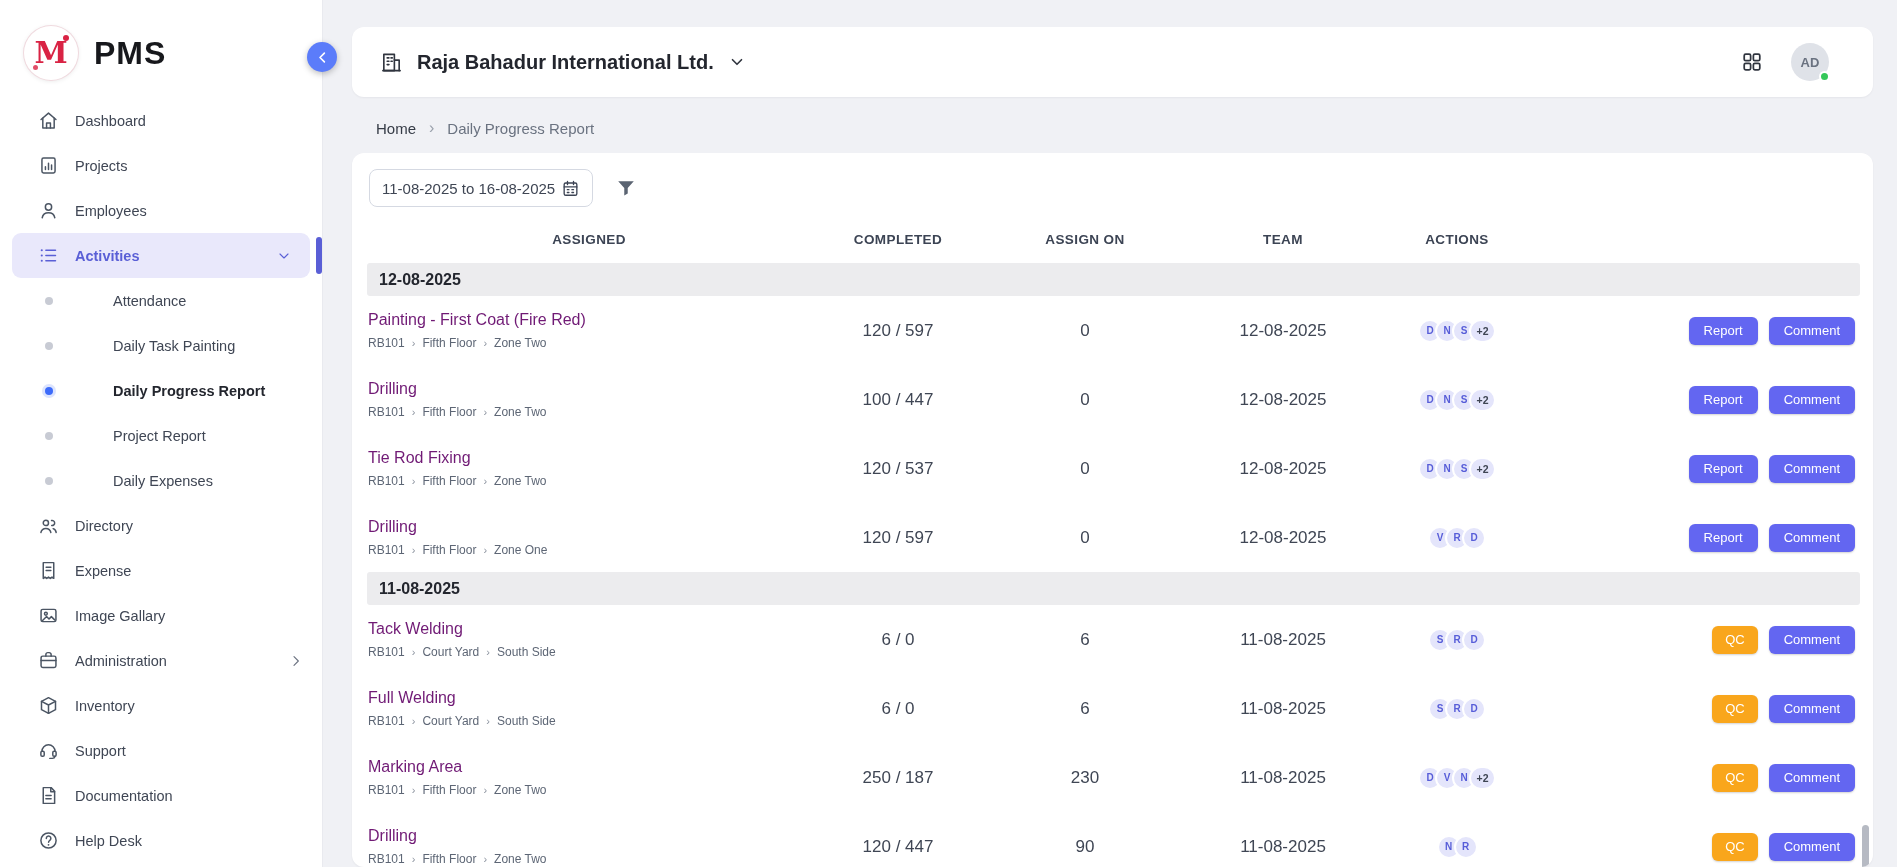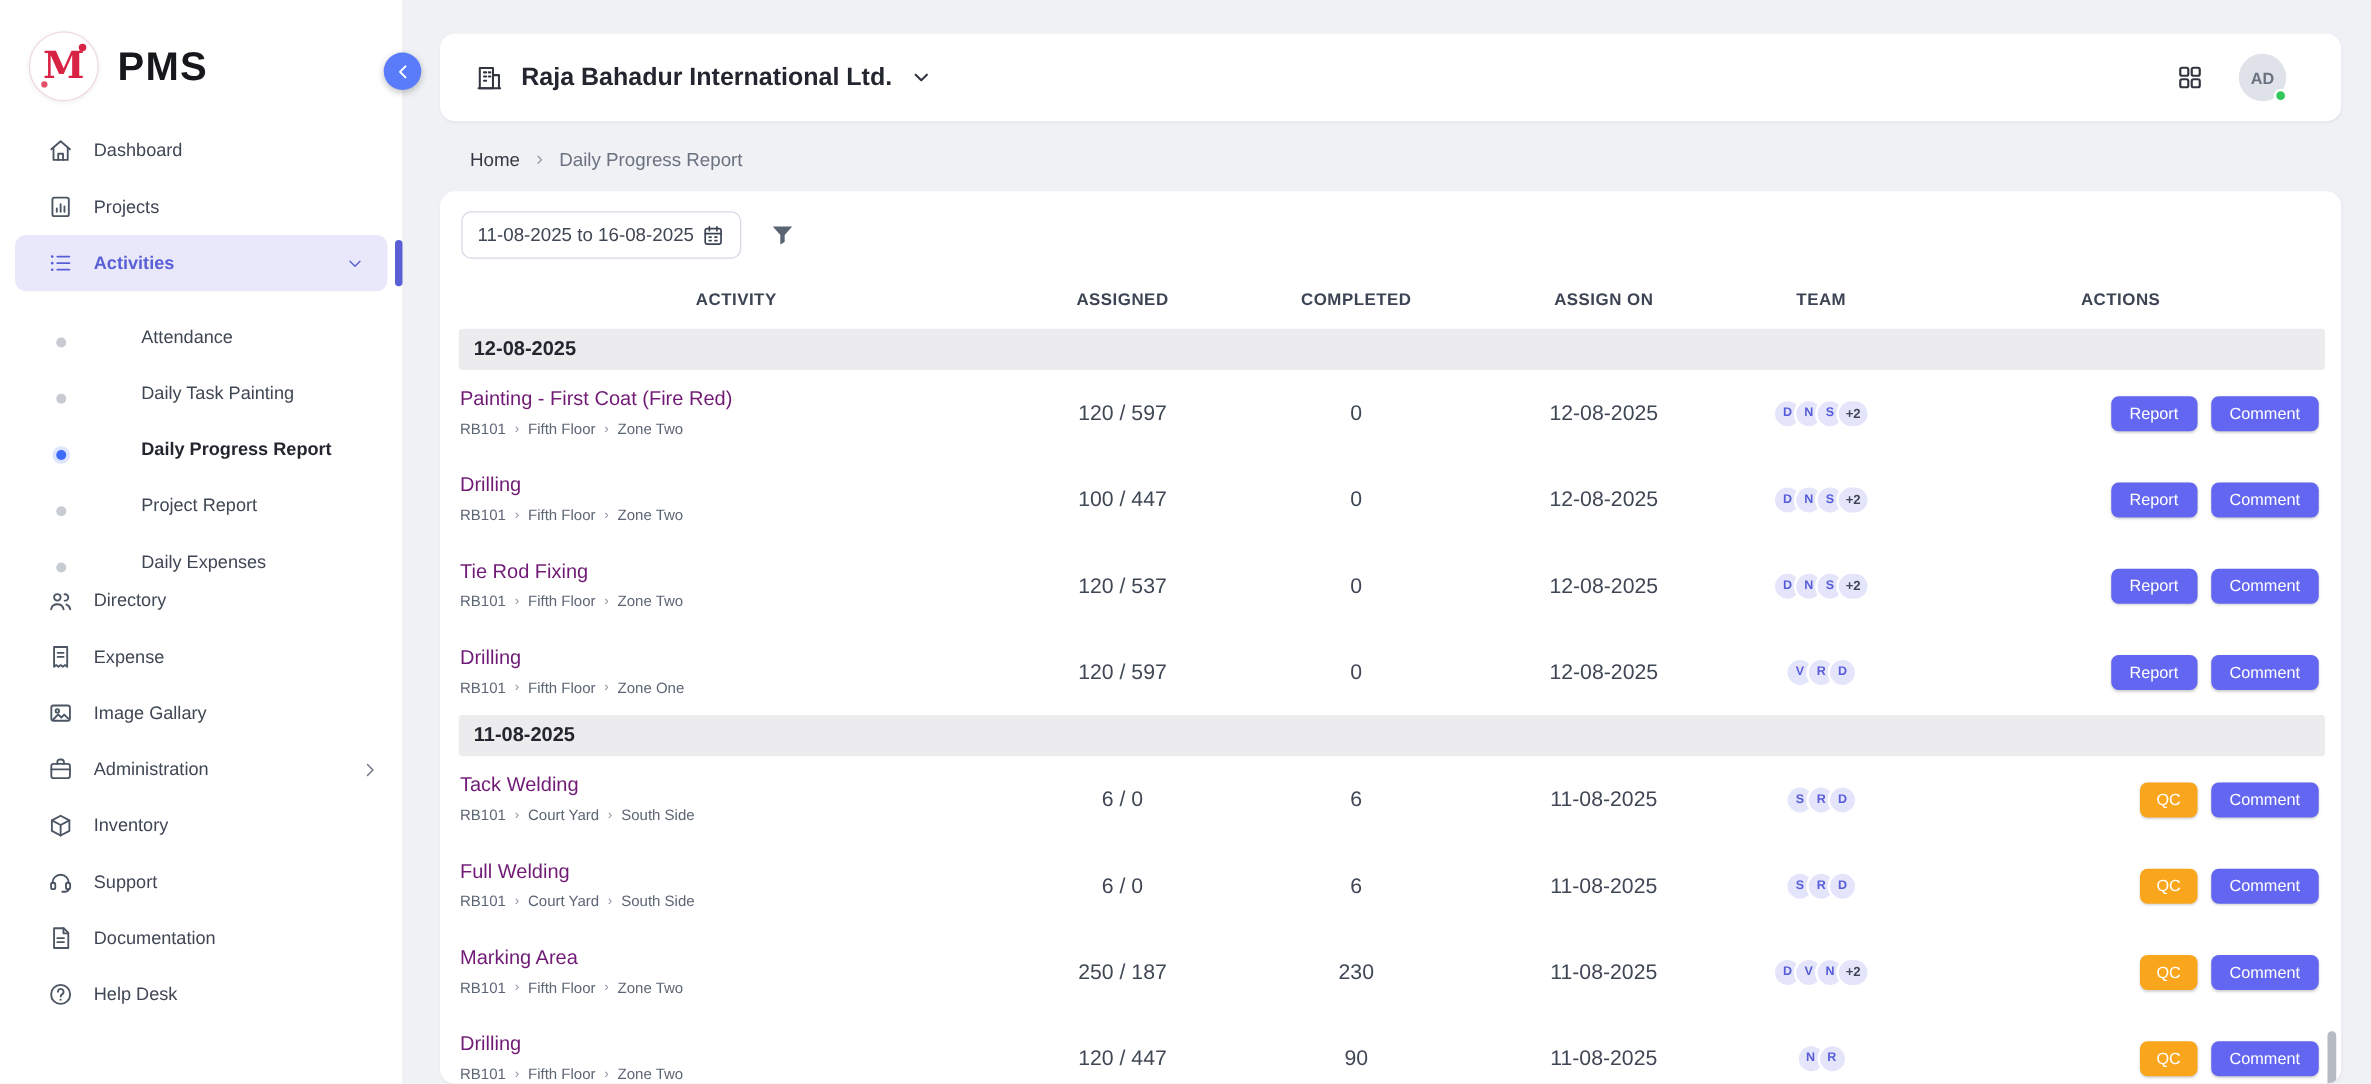--- a/index.html
+++ b/index.html
@@ -17,21 +17,21 @@
   .brand{font-size:32px;font-weight:700;color:#17181c;letter-spacing:1px}
   .nav{margin-top:12px}
   .nav-item{height:45px;display:flex;align-items:center;gap:16px;padding:0 18px 0 38px;font-size:14.5px;color:#3f4654;font-weight:500;cursor:pointer;position:relative}
   .nav-item .ic{width:21px;height:21px;color:#4b5563;flex:none}
   .nav-item .nav-label{flex:1;white-space:nowrap}
   .nav-item .chev{width:16px;height:16px;color:#6b7280;flex:none}
   .nav-item.active{background:var(--active-bg);border-radius:9px;margin:0 12px;padding-left:26px;color:#5a5fd6}
   .nav-item.active .ic,.nav-item.active .chev{color:#5a5fd6}
   .nav-item.active .nav-label{font-weight:700}
   .active-bar{position:absolute;right:-12px;top:4px;width:6px;height:37px;border-radius:4px;background:#5a5fd6}
-  .nav-sub{height:45px;display:flex;align-items:flex-end;padding-left:45px;cursor:pointer}
+  .nav-sub{height:45px;display:flex;align-items:center;padding-left:45px;cursor:pointer}
   .nav-sub .dot{width:8px;height:8px;border-radius:50%;background:#c8cbd4;flex:none}
   .nav-sub .sub-label{margin-left:60px;font-size:14.5px;color:#3f4654;font-weight:500;white-space:nowrap}
   .nav-sub.active .dot{background:#3d6bfa;box-shadow:0 0 0 3px rgba(61,107,250,.18)}
   .nav-sub.active .sub-label{color:#23262e;font-weight:600}
   .collapse-btn{position:absolute;top:42px;right:-15px;width:30px;height:30px;border-radius:50%;background:#5b7cfa;color:#fff;display:flex;align-items:center;justify-content:center;box-shadow:0 2px 6px rgba(0,0,0,.25);z-index:10;border:none;cursor:pointer}
   .collapse-btn svg{width:15px;height:15px}
 
   
   .main{flex:1;height:100%;padding:27px 24px 0 29px;overflow:hidden}
   .topbar{height:70px;background:#fff;border-radius:12px;display:flex;align-items:center;justify-content:space-between;padding:0 44px 0 28px;box-shadow:0 1px 2px rgba(16,24,40,.05)}
@@ -97,20 +97,27 @@
         </svg>
         <span class="nav-label">Dashboard</span>
       </div>
       <div class="nav-item">
         <svg class="ic" viewBox="0 0 24 24" fill="none" stroke="currentColor" stroke-width="1.7" stroke-linecap="round" stroke-linejoin="round">
           <rect x="4.5" y="3.5" width="15" height="17" rx="1.8"></rect>
           <path d="M8.5 16.5v-3M12 16.5V9.5M15.5 16.5v-5"></path>
         </svg>
         <span class="nav-label">Projects</span>
       </div>
+      <div class="nav-item">
+        <svg class="ic" viewBox="0 0 24 24" fill="none" stroke="currentColor" stroke-width="1.7" stroke-linecap="round" stroke-linejoin="round">
+          <circle cx="12" cy="8" r="3.6"></circle>
+          <path d="M4.8 20.3c.8-3.7 3.6-5.6 7.2-5.6s6.4 1.9 7.2 5.6"></path>
+        </svg>
+        <span class="nav-label">Employees</span>
+      </div>
       <div class="nav-item active">
         <svg class="ic" viewBox="0 0 24 24" fill="none" stroke="currentColor" stroke-width="1.7" stroke-linecap="round" stroke-linejoin="round">
           <path d="M9 6h11M9 12h11M9 18h11"></path>
           <circle cx="4.3" cy="6" r="1.2" fill="currentColor" stroke="none"></circle>
           <circle cx="4.3" cy="12" r="1.2" fill="currentColor" stroke="none"></circle>
           <circle cx="4.3" cy="18" r="1.2" fill="currentColor" stroke="none"></circle>
         </svg>
         <span class="nav-label">Activities</span>
         <svg class="chev" viewBox="0 0 24 24" fill="none" stroke="currentColor" stroke-width="1.7" stroke-linecap="round" stroke-linejoin="round">
           <path d="M6 9l6 6 6-6"></path>
@@ -260,21 +267,20 @@
         </svg>
       </div>
       <button class="funnel-btn">
         <svg viewBox="0 0 24 24" fill="currentColor">
           <path d="M3.5 4.5h17l-6.6 7.6v5.9l-3.8 2.2v-8.1z"></path>
         </svg>
       </button>
     </div>
 
     <div class="table-head" id="table-head">
-        <div class="th">ACTIVITY</div>
         <div class="th">ASSIGNED</div>
         <div class="th">COMPLETED</div>
         <div class="th">ASSIGN ON</div>
         <div class="th">TEAM</div>
         <div class="th">ACTIONS</div>
       </div>
     <div id="table-body">
         <div class="group-row">12-08-2025</div>
         <div class="t-row">
           <div class="cell-activity">

